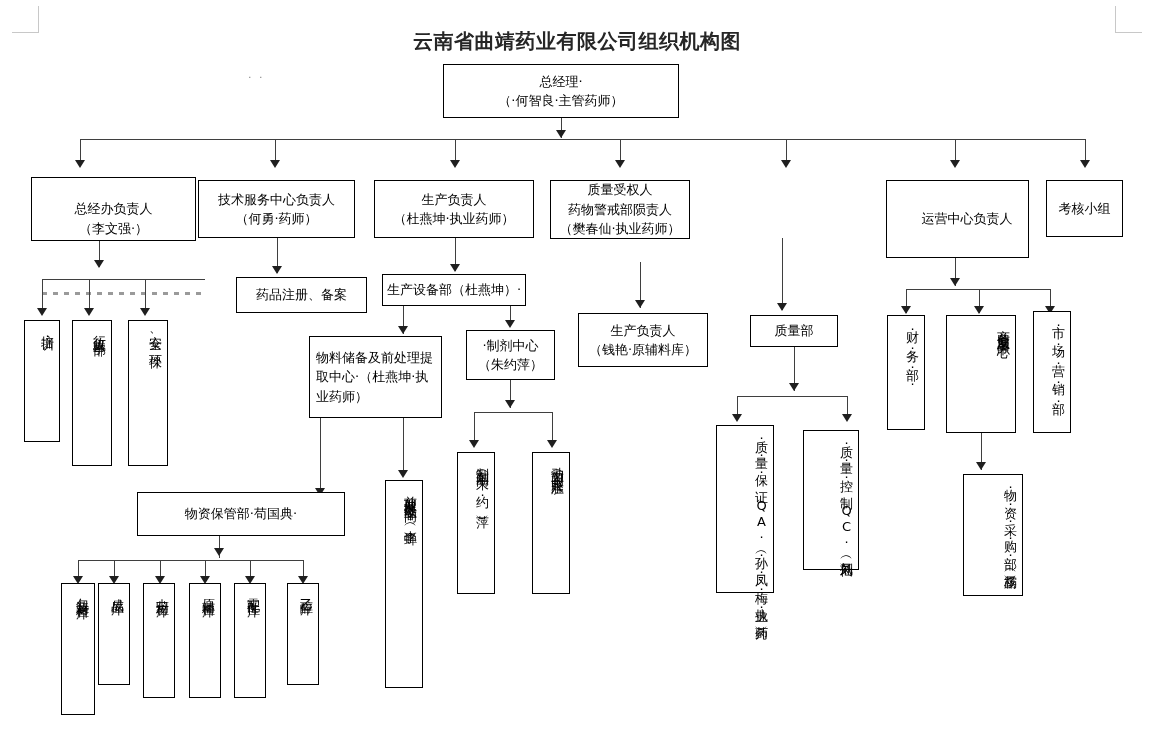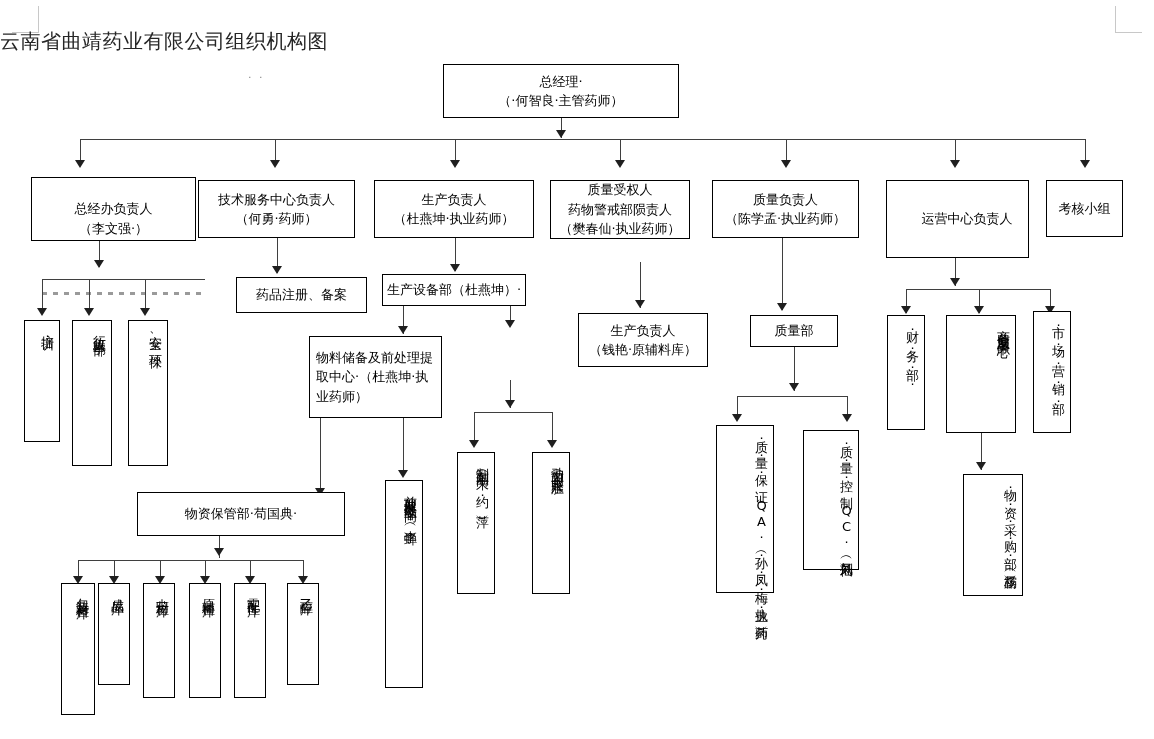--- a/index.html
+++ b/index.html
@@ -28,23 +28,23 @@
   }
   .corner.tl { left: 12px;  top: 6px;  border-width: 0 1px 1px 0; }
   .corner.tr { right: 12px; top: 6px;  border-width: 0 0 1px 1px; }
 
   
   .chart-title {
     position: absolute;
     left: 0;
     top: 28px;
     width: 1154px;
-    text-align: left;
+    text-align: center;
     font-size: 20px;
-    font-weight: normal;
+    font-weight: bold;
     color: #262626;
     letter-spacing: 0.5px;
     white-space: nowrap;
   }
 
   
   .box {
     position: absolute;
     box-sizing: border-box;
     border: 1px solid #000000;
@@ -189,26 +189,20 @@
   </div>
 
   <div class="box" style="left:550px; top:180px; width:140px; height:59px;">
     <span class="lines">
       <span class="ln">质量受权人</span>
       <span class="ln">药物警戒部陨责人</span>
       <span class="ln">（樊春仙·执业药师）</span>
     </span>
   </div>
 
-  <div class="box" style="left:712px; top:180px; width:147px; height:58px;">
-    <span class="lines">
-      <span class="ln">质量负责人</span>
-      <span class="ln">（陈学孟·执业药师）</span>
-    </span>
-  </div>
 
   <div class="box alignleft" style="left:886px; top:180px; width:143px; height:78px; padding-left:22px;">
     <span class="lines">
       <span class="ln" style="text-align:center;">运营中心负责人</span>
     </span>
   </div>
 
   <div class="box" style="left:1046px; top:180px; width:77px; height:57px;">
     <span class="lines">
       <span class="ln">考核小组</span>
@@ -269,20 +263,26 @@
 
   <div class="vline" style="left:510px; top:306px; height:20px;"></div>
   <div class="arrow" style="left:505px; top:320px;"></div>
 
   <div class="box alignleft" style="left:309px; top:336px; width:133px; height:82px; padding:4px 6px;">
     <span class="lines">
       <span class="ln">物料储备及前处理提取中心·（杜燕坤·执业药师）</span>
     </span>
   </div>
 
+  <div class="box" style="left:466px; top:330px; width:89px; height:50px;">
+    <span class="lines">
+      <span class="ln">·制剂中心</span>
+      <span class="ln">（朱约萍）</span>
+    </span>
+  </div>
 
   <div class="vline" style="left:320px; top:418px; height:78px;"></div>
   <div class="arrow" style="left:315px; top:488px;"></div>
 
   <div class="vline" style="left:403px; top:418px; height:58px;"></div>
   <div class="arrow" style="left:398px; top:470px;"></div>
 
   <div class="vline" style="left:510px; top:380px; height:28px;"></div>
   <div class="arrow" style="left:505px; top:400px;"></div>
   <div class="hline" style="left:474px; top:412px; width:78px;"></div>

